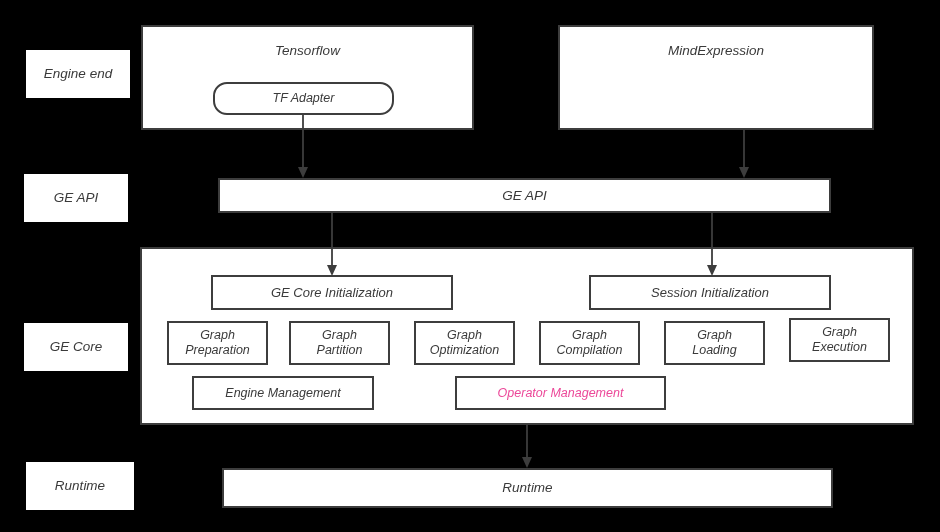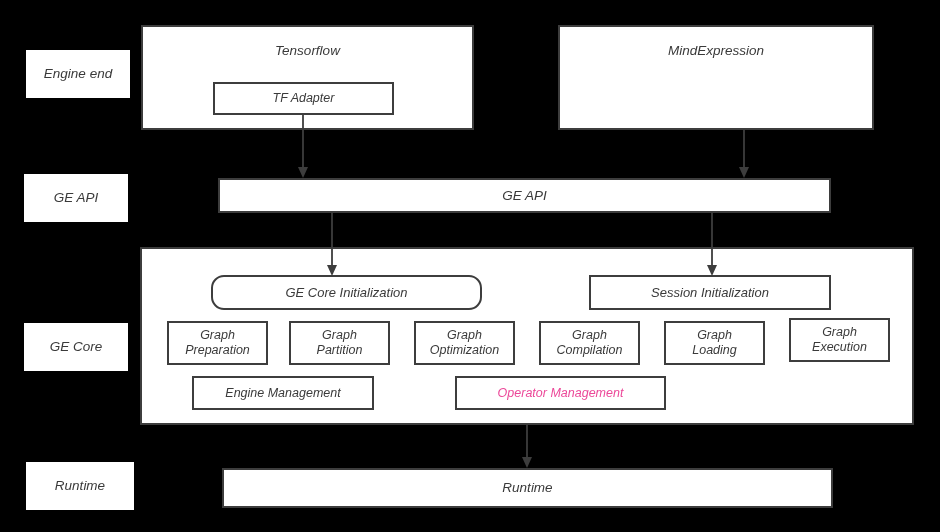--- a/index.html
+++ b/index.html
@@ -74,25 +74,25 @@
 </style>
 </head>
 <body>
 
 <div id="diagram" style="width: 940px; height: 532px; background: rgb(0, 0, 0);">
     <div class="node plain layer-label" style="left: 26px; top: 50px; width: 104px; height: 48px; border-color: rgb(61, 61, 61); background: rgb(255, 255, 255); color: rgb(58, 58, 58);">Engine end</div>
     <div class="node plain layer-label" style="left: 24px; top: 174px; width: 104px; height: 48px; border-color: rgb(61, 61, 61); background: rgb(255, 255, 255); color: rgb(58, 58, 58);">GE API</div>
     <div class="node plain layer-label" style="left: 24px; top: 323px; width: 104px; height: 48px; border-color: rgb(61, 61, 61); background: rgb(255, 255, 255); color: rgb(58, 58, 58);">GE Core</div>
     <div class="node plain layer-label" style="left: 26px; top: 462px; width: 108px; height: 48px; border-color: rgb(61, 61, 61); background: rgb(255, 255, 255); color: rgb(58, 58, 58);">Runtime</div>
     <div class="node bordered group" style="left: 141px; top: 25px; width: 333px; height: 105px; border-color: rgb(61, 61, 61); background: rgb(255, 255, 255); color: rgb(58, 58, 58);">Tensorflow</div>
-    <div class="node bordered small-box" style="left: 213px; top: 82px; width: 181px; height: 33px; border-color: rgb(61, 61, 61); background: rgb(255, 255, 255); color: rgb(58, 58, 58);">TF Adapter</div>
+    <div class="node bordered small-box" style="left: 213px; top: 82px; width: 181px; height: 33px; border-color: rgb(61, 61, 61); background: rgb(255, 255, 255); color: rgb(58, 58, 58); border-radius: 14px;">TF Adapter</div>
     <div class="node bordered group" style="left: 558px; top: 25px; width: 316px; height: 105px; border-color: rgb(61, 61, 61); background: rgb(255, 255, 255); color: rgb(58, 58, 58);">MindExpression</div>
     <div class="node bordered bar" style="left: 218px; top: 178px; width: 613px; height: 35px; border-color: rgb(61, 61, 61); background: rgb(255, 255, 255); color: rgb(58, 58, 58);">GE API</div>
     <div class="node bordered group group-core" style="left: 140px; top: 247px; width: 774px; height: 178px; border-color: rgb(61, 61, 61); background: rgb(255, 255, 255); color: rgb(58, 58, 58);"></div>
-    <div class="node bordered init-box" style="left: 211px; top: 275px; width: 271px; height: 35px; border-color: rgb(61, 61, 61); background: rgb(255, 255, 255); color: rgb(58, 58, 58); border-radius: 13px;">GE Core Initialization</div>
+    <div class="node bordered init-box" style="left: 211px; top: 275px; width: 242px; height: 35px; border-color: rgb(61, 61, 61); background: rgb(255, 255, 255); color: rgb(58, 58, 58);">GE Core Initialization</div>
     <div class="node bordered init-box" style="left: 589px; top: 275px; width: 242px; height: 35px; border-color: rgb(61, 61, 61); background: rgb(255, 255, 255); color: rgb(58, 58, 58);">Session Initialization</div>
     <div class="node bordered small-box" style="left: 167px; top: 321px; width: 101px; height: 44px; border-color: rgb(61, 61, 61); background: rgb(255, 255, 255); color: rgb(58, 58, 58);">Graph
 Preparation</div>
     <div class="node bordered small-box" style="left: 289px; top: 321px; width: 101px; height: 44px; border-color: rgb(61, 61, 61); background: rgb(255, 255, 255); color: rgb(58, 58, 58);">Graph
 Partition</div>
     <div class="node bordered small-box" style="left: 414px; top: 321px; width: 101px; height: 44px; border-color: rgb(61, 61, 61); background: rgb(255, 255, 255); color: rgb(58, 58, 58);">Graph
 Optimization</div>
     <div class="node bordered small-box" style="left: 539px; top: 321px; width: 101px; height: 44px; border-color: rgb(61, 61, 61); background: rgb(255, 255, 255); color: rgb(58, 58, 58);">Graph
 Compilation</div>
     <div class="node bordered small-box" style="left: 664px; top: 321px; width: 101px; height: 44px; border-color: rgb(61, 61, 61); background: rgb(255, 255, 255); color: rgb(58, 58, 58);">Graph

